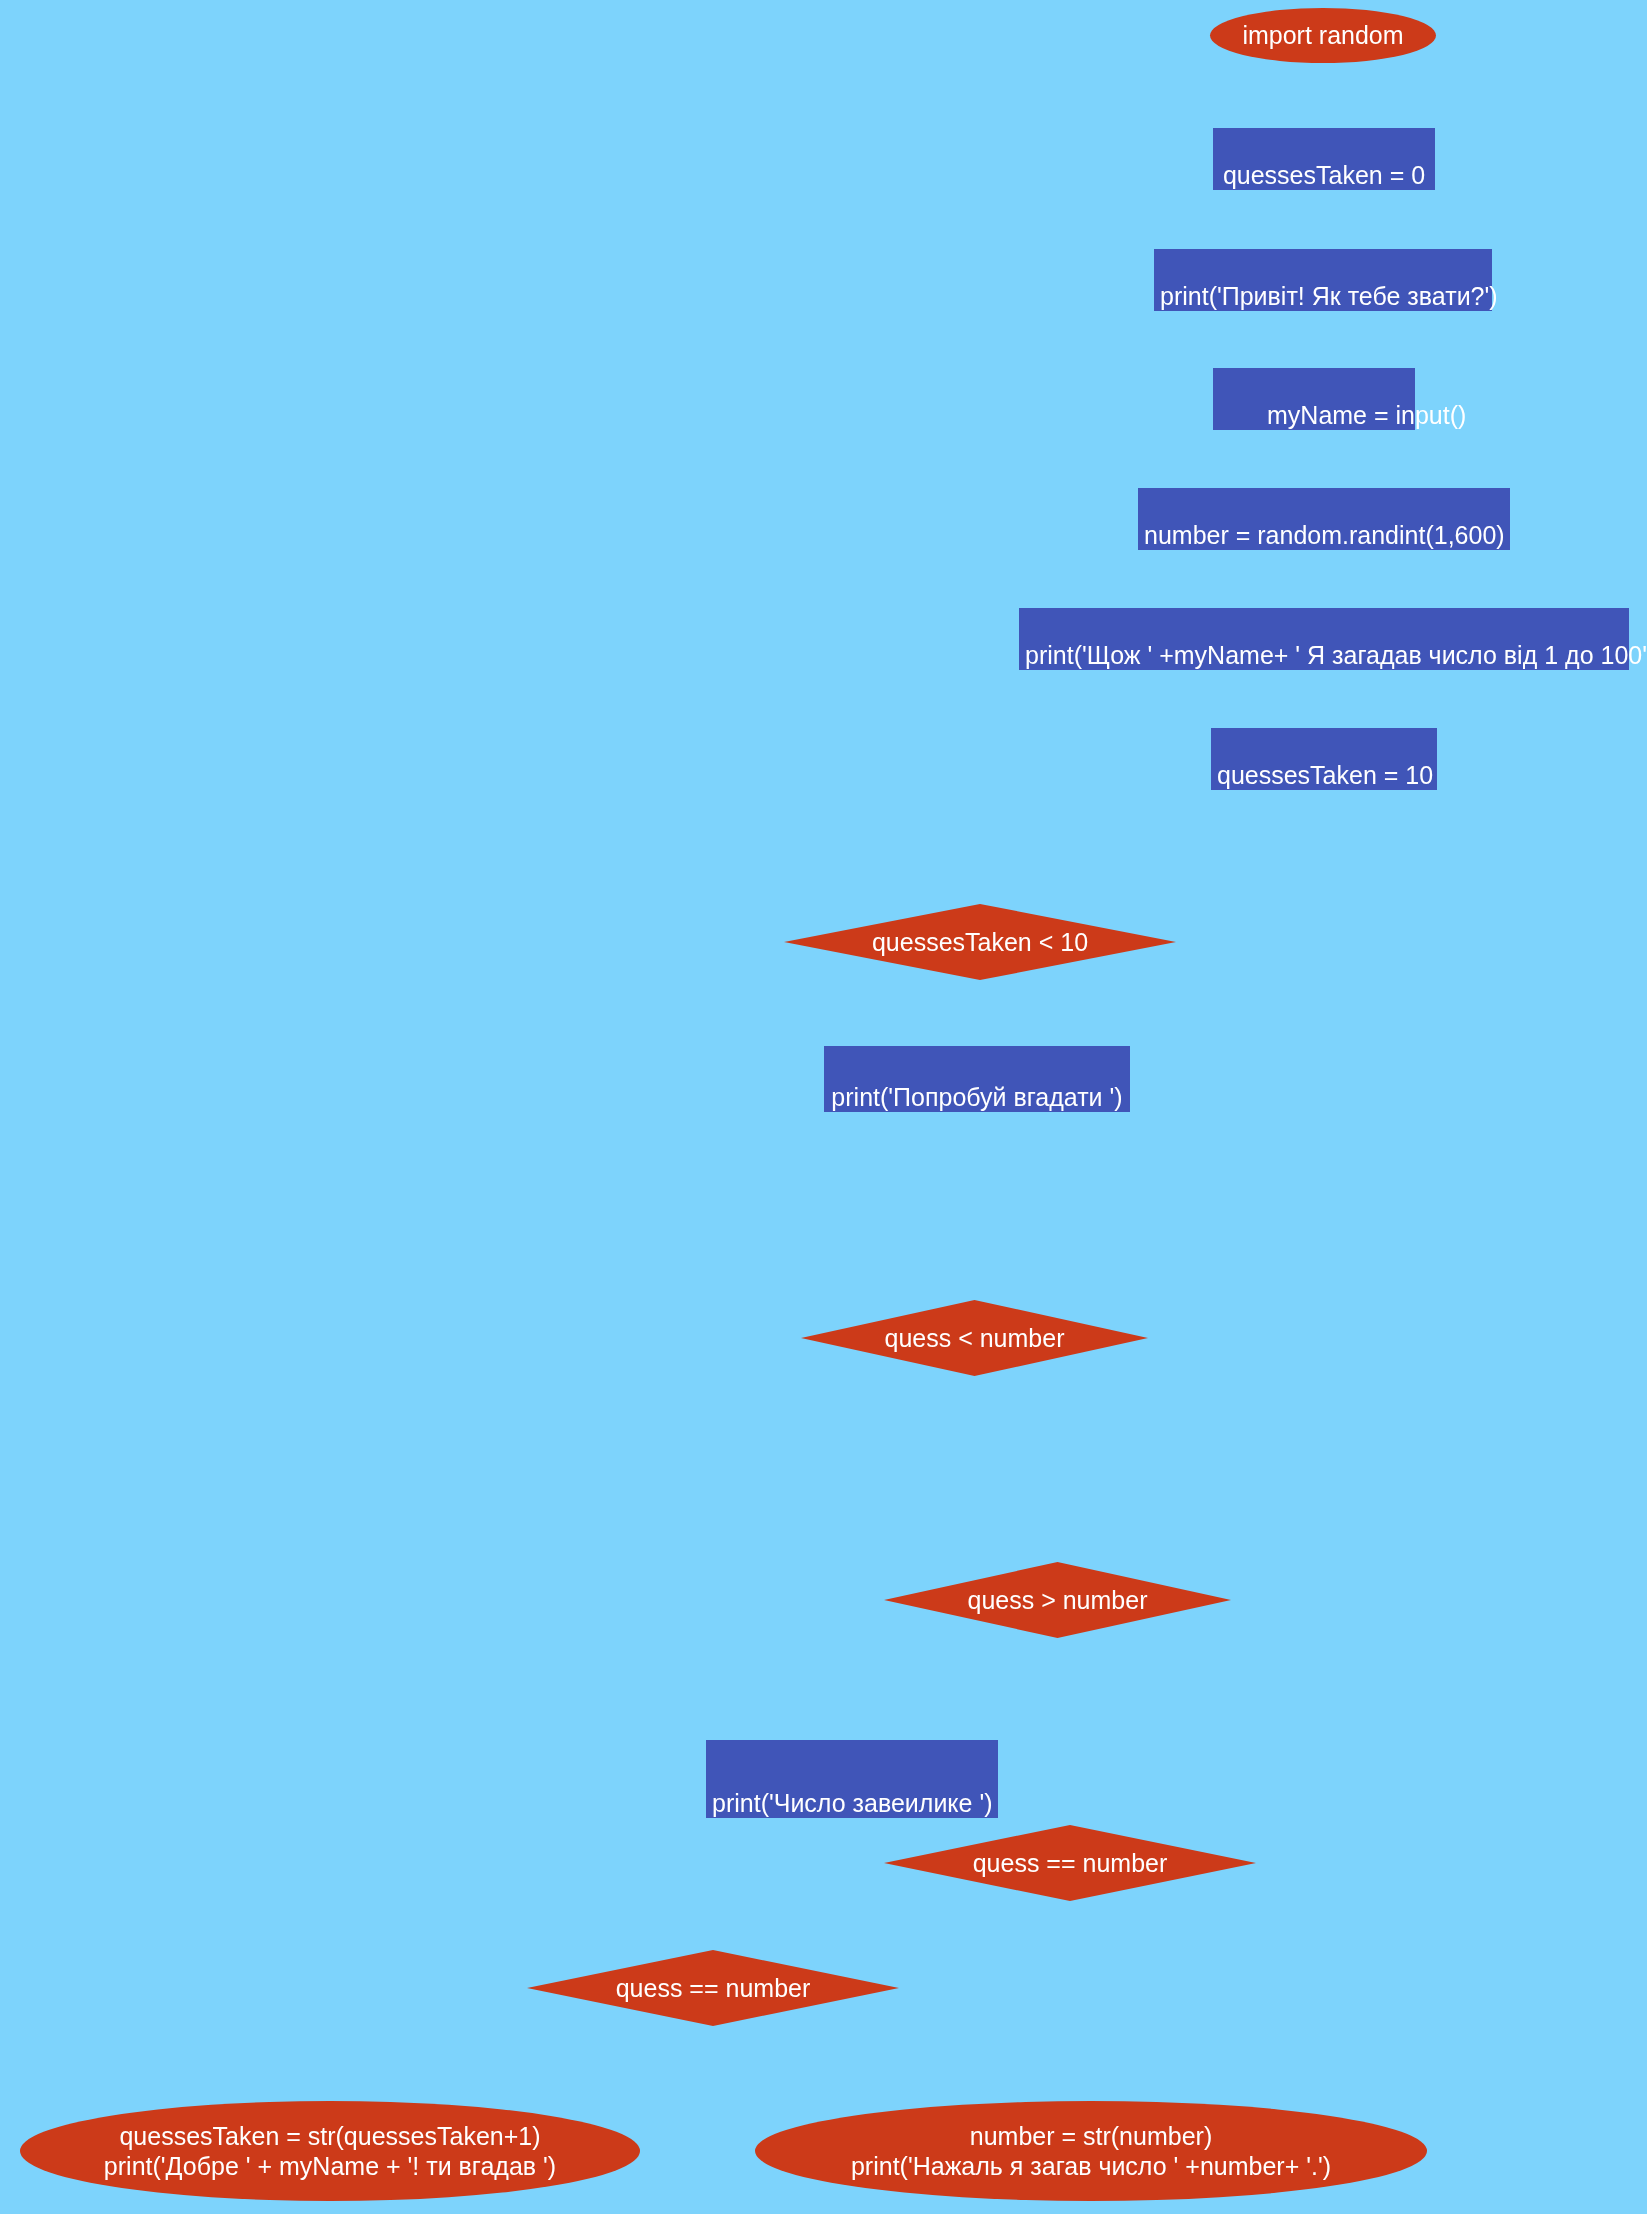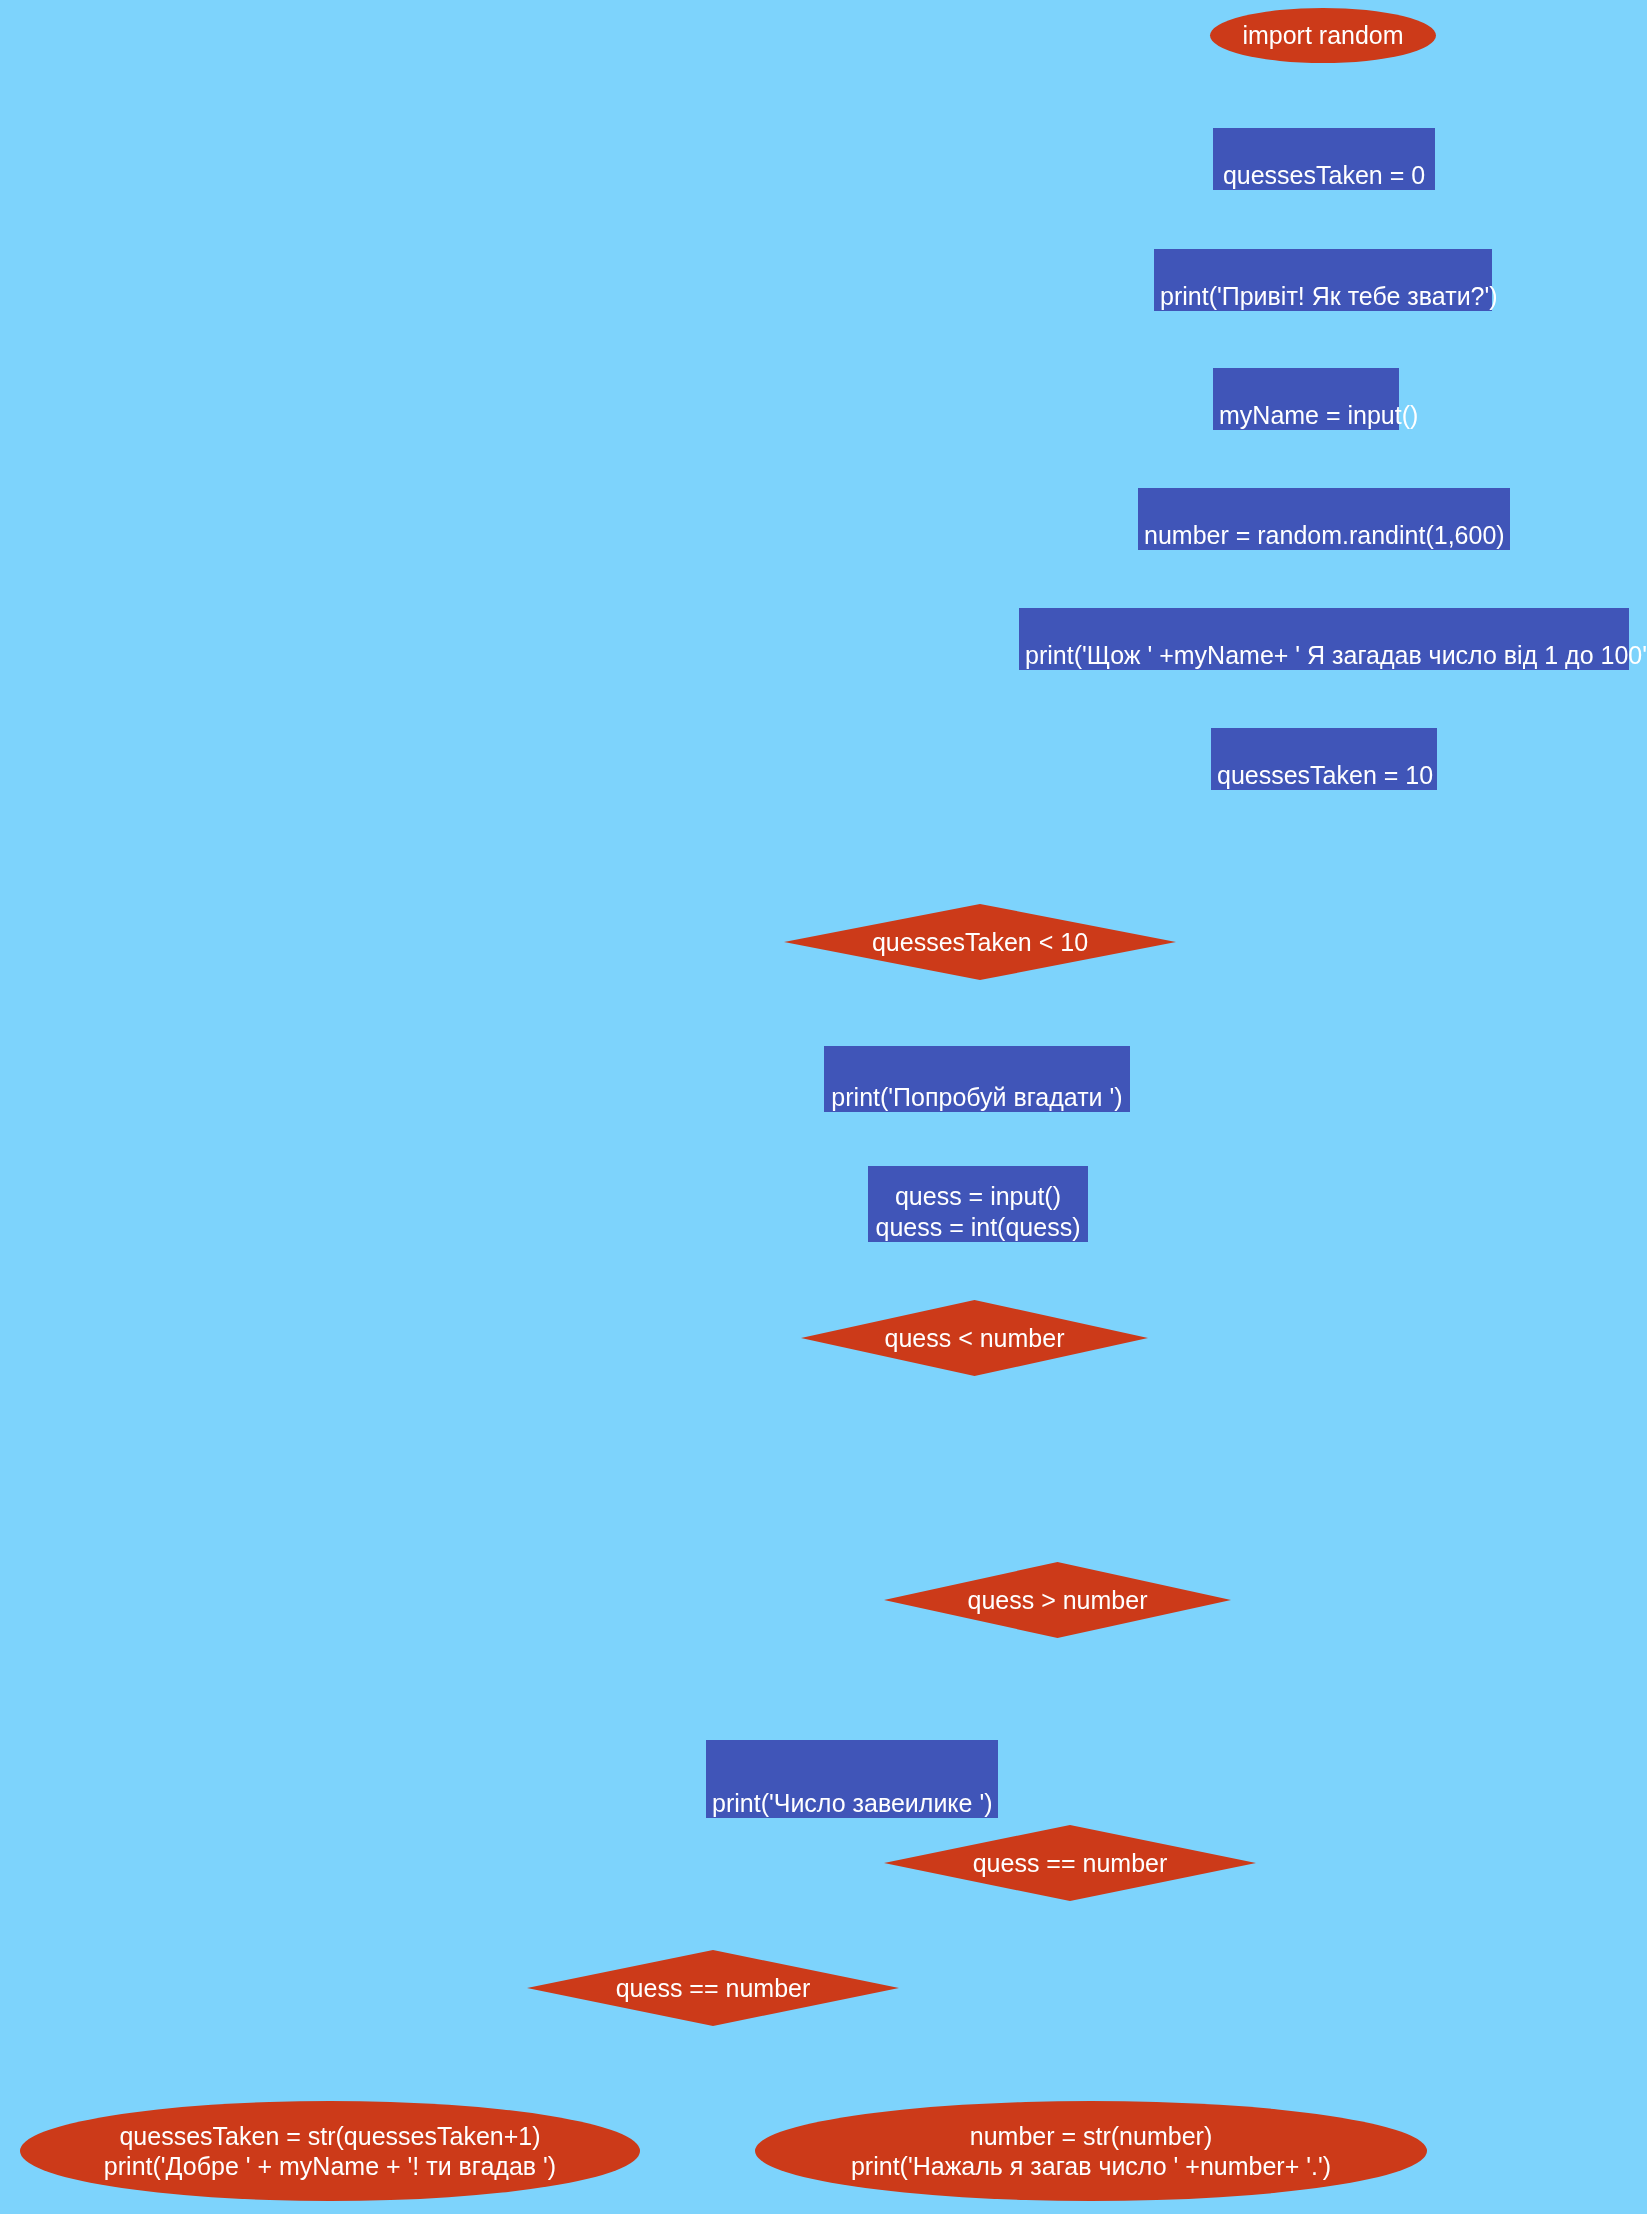--- a/index.html
+++ b/index.html
@@ -54,28 +54,26 @@
     border-radius: 50% / 50%;
   }
 </style>
 </head>
 <body>
 
 <div id="canvas">
     <div class="node terminal" style="left: 1210px; top: 8px; width: 226px; height: 55px;"><span class="label">import random</span></div>
     <div class="node process" style="left: 1213px; top: 128px; width: 222px; height: 62px;"><span class="label">quessesTaken = 0</span></div>
     <div class="node process" style="left: 1154px; top: 249px; width: 338px; height: 62px;"><span class="label">print('Привіт! Як тебе звати?')</span></div>
-    <div class="node process" style="left: 1213px; top: 368px; width: 186px; height: 62px;"><span class="label">myName = input()</span></div>
+    <div class="node process" style="left: 1213px; top: 368px; width: 202px; height: 62px; padding-left: 48px;"><span class="label">myName = input()</span></div>
     <div class="node process" style="left: 1138px; top: 488px; width: 372px; height: 62px;"><span class="label">number = random.randint(1,600)</span></div>
     <div class="node process" style="left: 1019px; top: 608px; width: 610px; height: 62px;"><span class="label">print('Щож ' +myName+ ' Я загадав число від 1 до 100')</span></div>
     <div class="node process" style="left: 1211px; top: 728px; width: 226px; height: 62px;"><span class="label">quessesTaken = 10</span></div>
     <div class="node decision" style="left: 784px; top: 904px; width: 392px; height: 76px;"><span class="label">quessesTaken &lt; 10</span></div>
     <div class="node process" style="left: 824px; top: 1046px; width: 306px; height: 66px;"><span class="label">print('Попробуй вгадати ')</span></div>
-    <div class="node process" style="left: 868px; top: 1166px; width: 220px; height: 76px;"><span class="label">quess = input()
-quess = int(quess)</span></div>
     <div class="node decision" style="left: 801px; top: 1300px; width: 347px; height: 76px;"><span class="label">quess &lt; number</span></div>
     <div class="node decision" style="left: 884px; top: 1562px; width: 347px; height: 76px;"><span class="label">quess &gt; number</span></div>
     <div class="node process" style="left: 706px; top: 1702px; width: 292px; height: 78px; margin-top: 38px;"><span class="label">print('Число завеилике ')</span></div>
     <div class="node decision" style="left: 884px; top: 1825px; width: 372px; height: 76px;"><span class="label">quess == number</span></div>
     <div class="node decision" style="left: 527px; top: 1950px; width: 372px; height: 76px;"><span class="label">quess == number</span></div>
     <div class="node terminal" style="left: 20px; top: 2101px; width: 620px; height: 100px;"><span class="label">quessesTaken = str(quessesTaken+1)
 print('Добре ' + myName + '! ти вгадав ')</span></div>
     <div class="node terminal" style="left: 755px; top: 2101px; width: 672px; height: 100px;"><span class="label">number = str(number)
 print('Нажаль я загав число ' +number+ '.')</span></div>
   </div>

